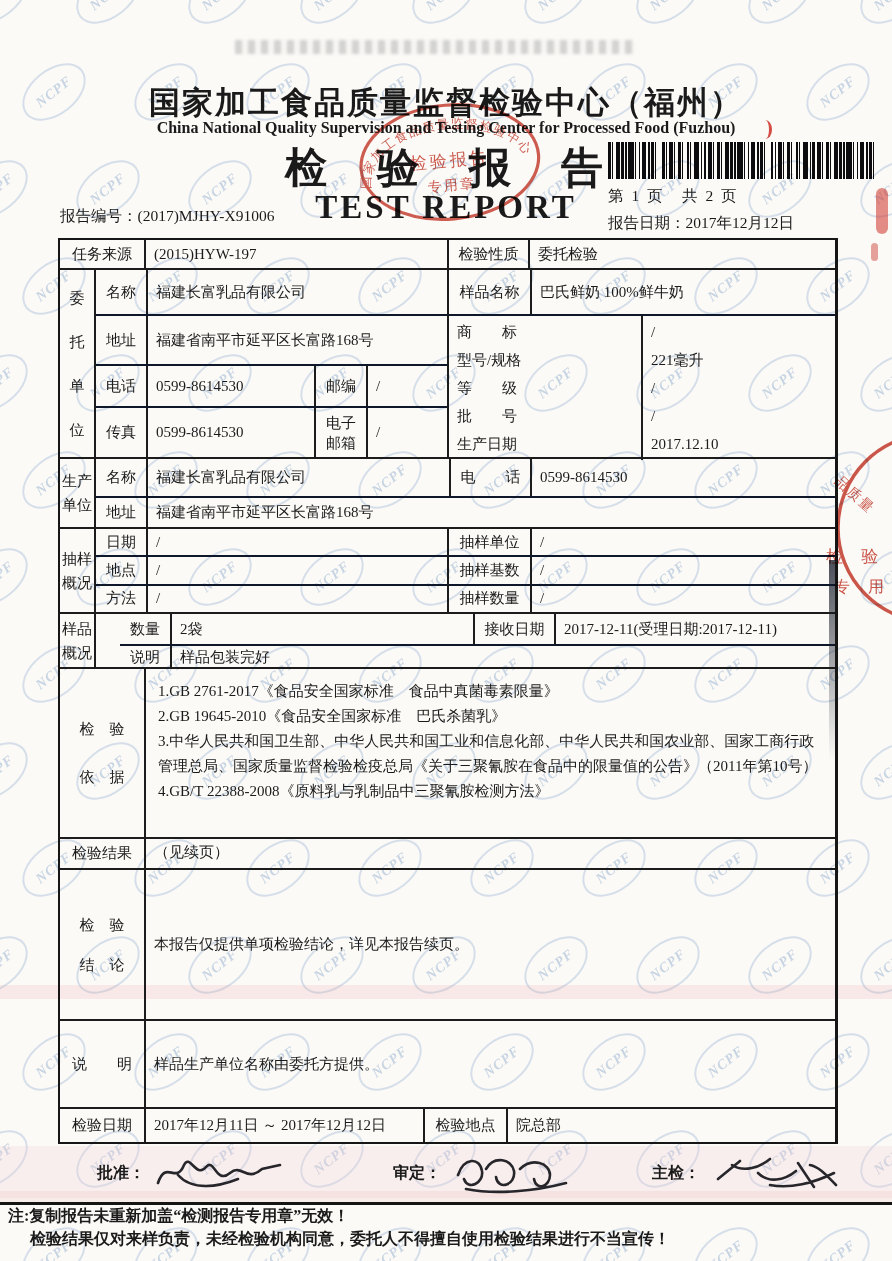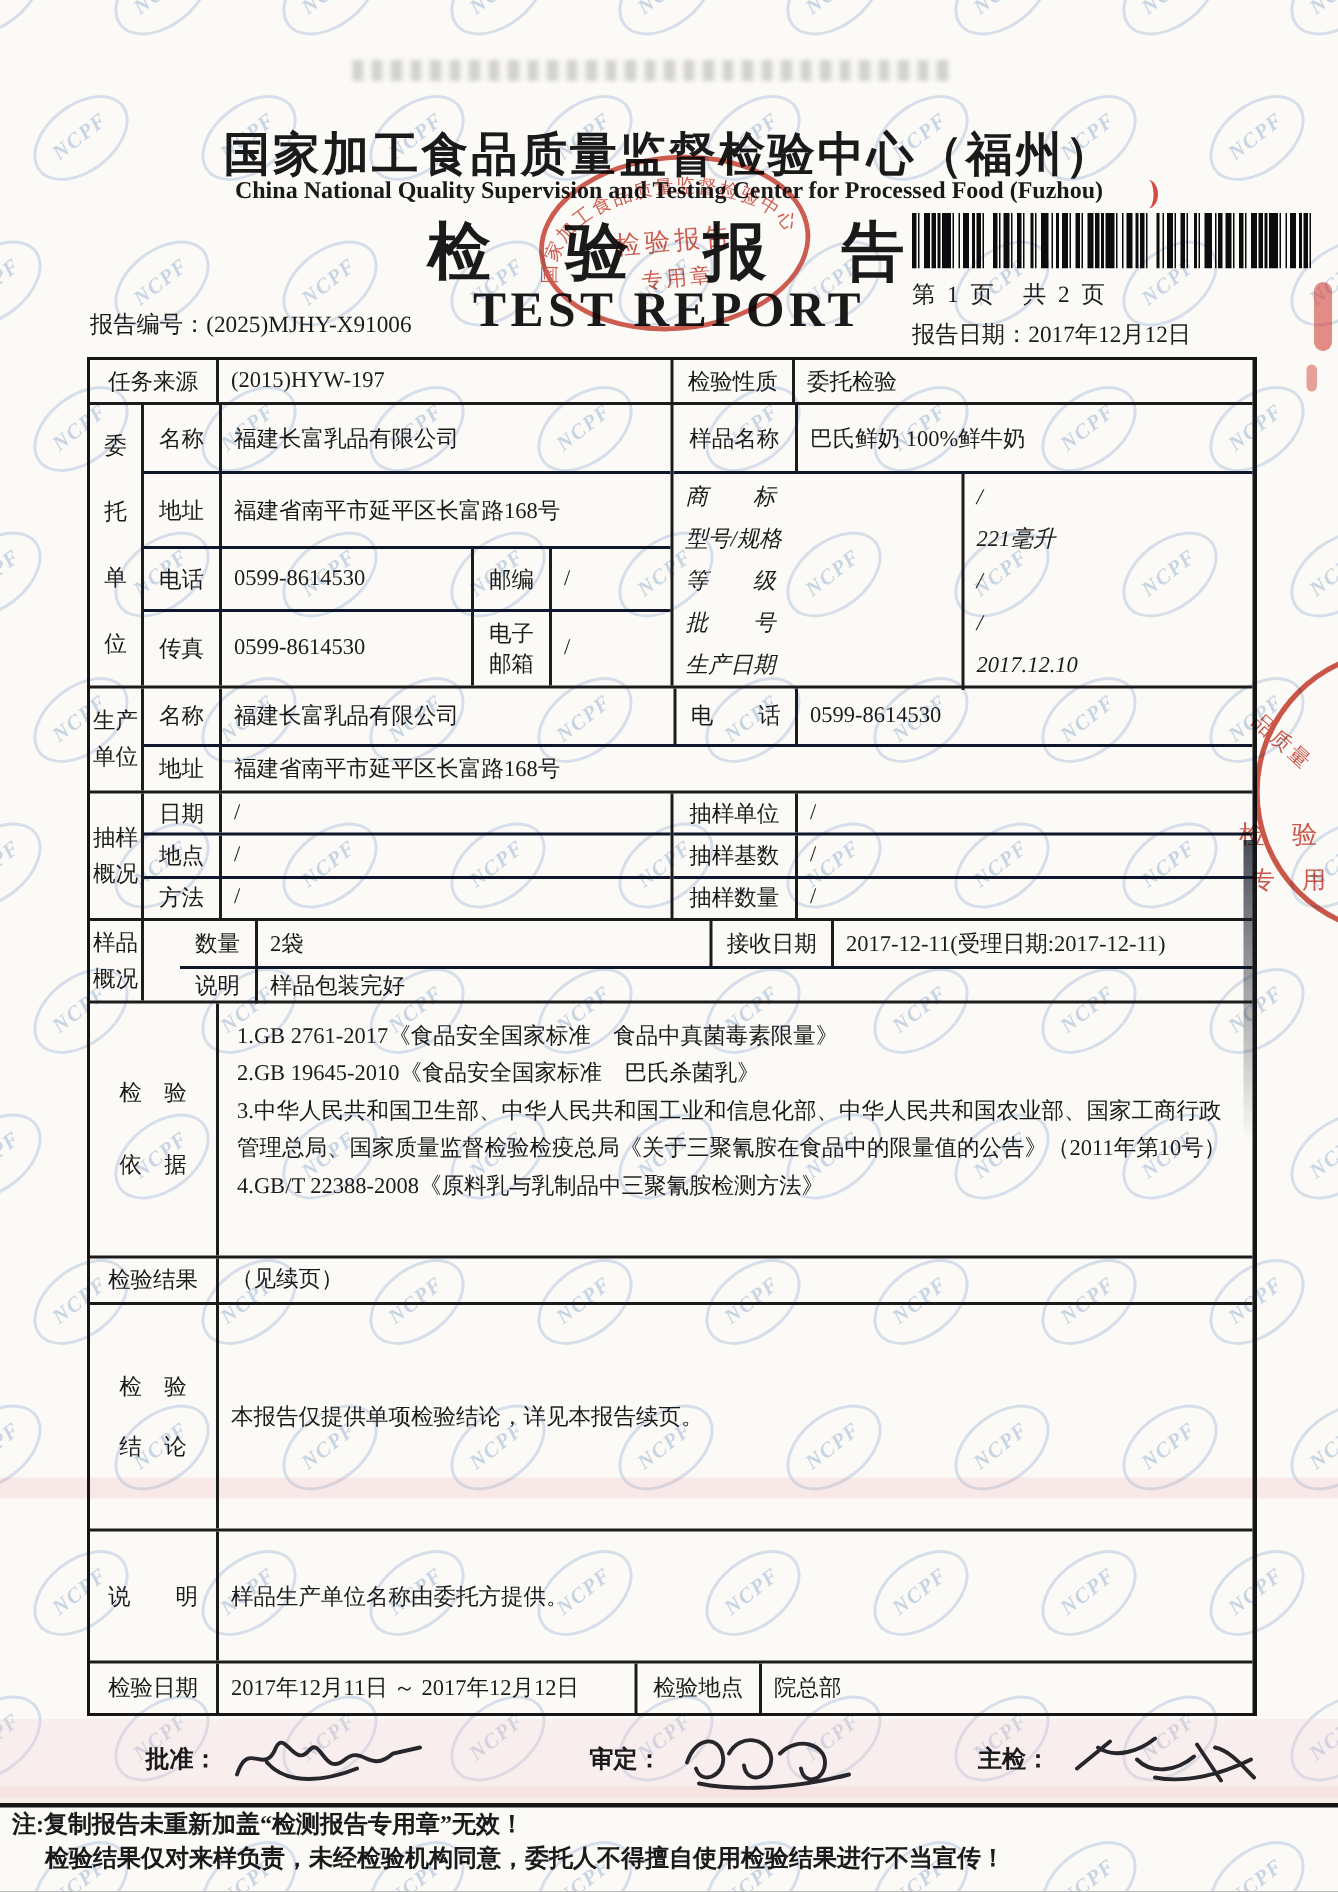--- a/index.html
+++ b/index.html
@@ -341,21 +341,21 @@
       <i style="width: 1.35px; flex: 0 0 auto; background: transparent;"></i>
       <i style="width: 4.05px; flex: 0 0 auto; background: rgb(12, 12, 14);"></i>
       <i style="width: 2.7px; flex: 0 0 auto; background: transparent;"></i>
       <i style="width: 1.35px; flex: 0 0 auto; background: rgb(12, 12, 14);"></i>
       <i style="width: 1.35px; flex: 0 0 auto; background: transparent;"></i>
       <i style="width: 2.7px; flex: 0 0 auto; background: rgb(12, 12, 14);"></i>
       <i style="width: 1.35px; flex: 0 0 auto; background: transparent;"></i>
       <i style="width: 1.35px; flex: 0 0 auto; background: rgb(12, 12, 14);"></i>
     </div>
   <div class="layer page-info">第 1 页　共 2 页</div>
-  <div class="layer report-no"><span>报告编号：</span><span>(2025)MJHY-X91006</span></div>
+  <div class="layer report-no"><span>报告编号：</span><span>(2017)MJHY-X91006</span></div>
   <div class="layer report-date"><span>报告日期：</span><span>2017年12月12日</span></div>
 
   <svg class="layer seal-top" width="196" height="140" viewBox="0 0 196 140">
     <ellipse cx="98" cy="68" rx="89" ry="57" fill="none" stroke="#c63a2c" stroke-width="3.2"></ellipse>
     <path id="sealArc" d="M 18,92 A 81,50 0 1 1 178,92" fill="none"></path>
     <text font-size="12.5" fill="#c63a2c" letter-spacing="1.5"><textPath href="#sealArc" startOffset="4">国家加工食品质量监督检验中心</textPath></text>
     <text x="98" y="72" text-anchor="middle" font-size="17" fill="#c63a2c" letter-spacing="3">检验报告</text>
     <text x="98" y="96" text-anchor="middle" font-size="14" fill="#c63a2c" letter-spacing="2">专用章</text>
   </svg>
 
@@ -404,21 +404,21 @@
           <div class="cell lab colD pre" style="line-height:20px;">电子
 邮箱</div>
           <div class="cell grow">/</div>
         </div>
       </div>
       <div class="stack" style="border-left:2px solid #1c1c1c;">
         <div class="sub h44">
           <div class="cell lab colF">样品名称</div>
           <div class="cell grow">巴氏鲜奶 100%鲜牛奶</div>
         </div>
-        <div class="sub" style="flex:1;font-style:italic;">
+        <div class="sub" style="flex:1;">
           <div class="fivestack colF" style="border-right:2px solid #1c1c1c;">
             <span>商　　标</span>
             <span>型号/规格</span>
             <span>等　　级</span>
             <span>批　　号</span>
             <span>生产日期</span>
           </div>
           <div class="fivestack">
             <span>/</span>
             <span>221毫升</span>

